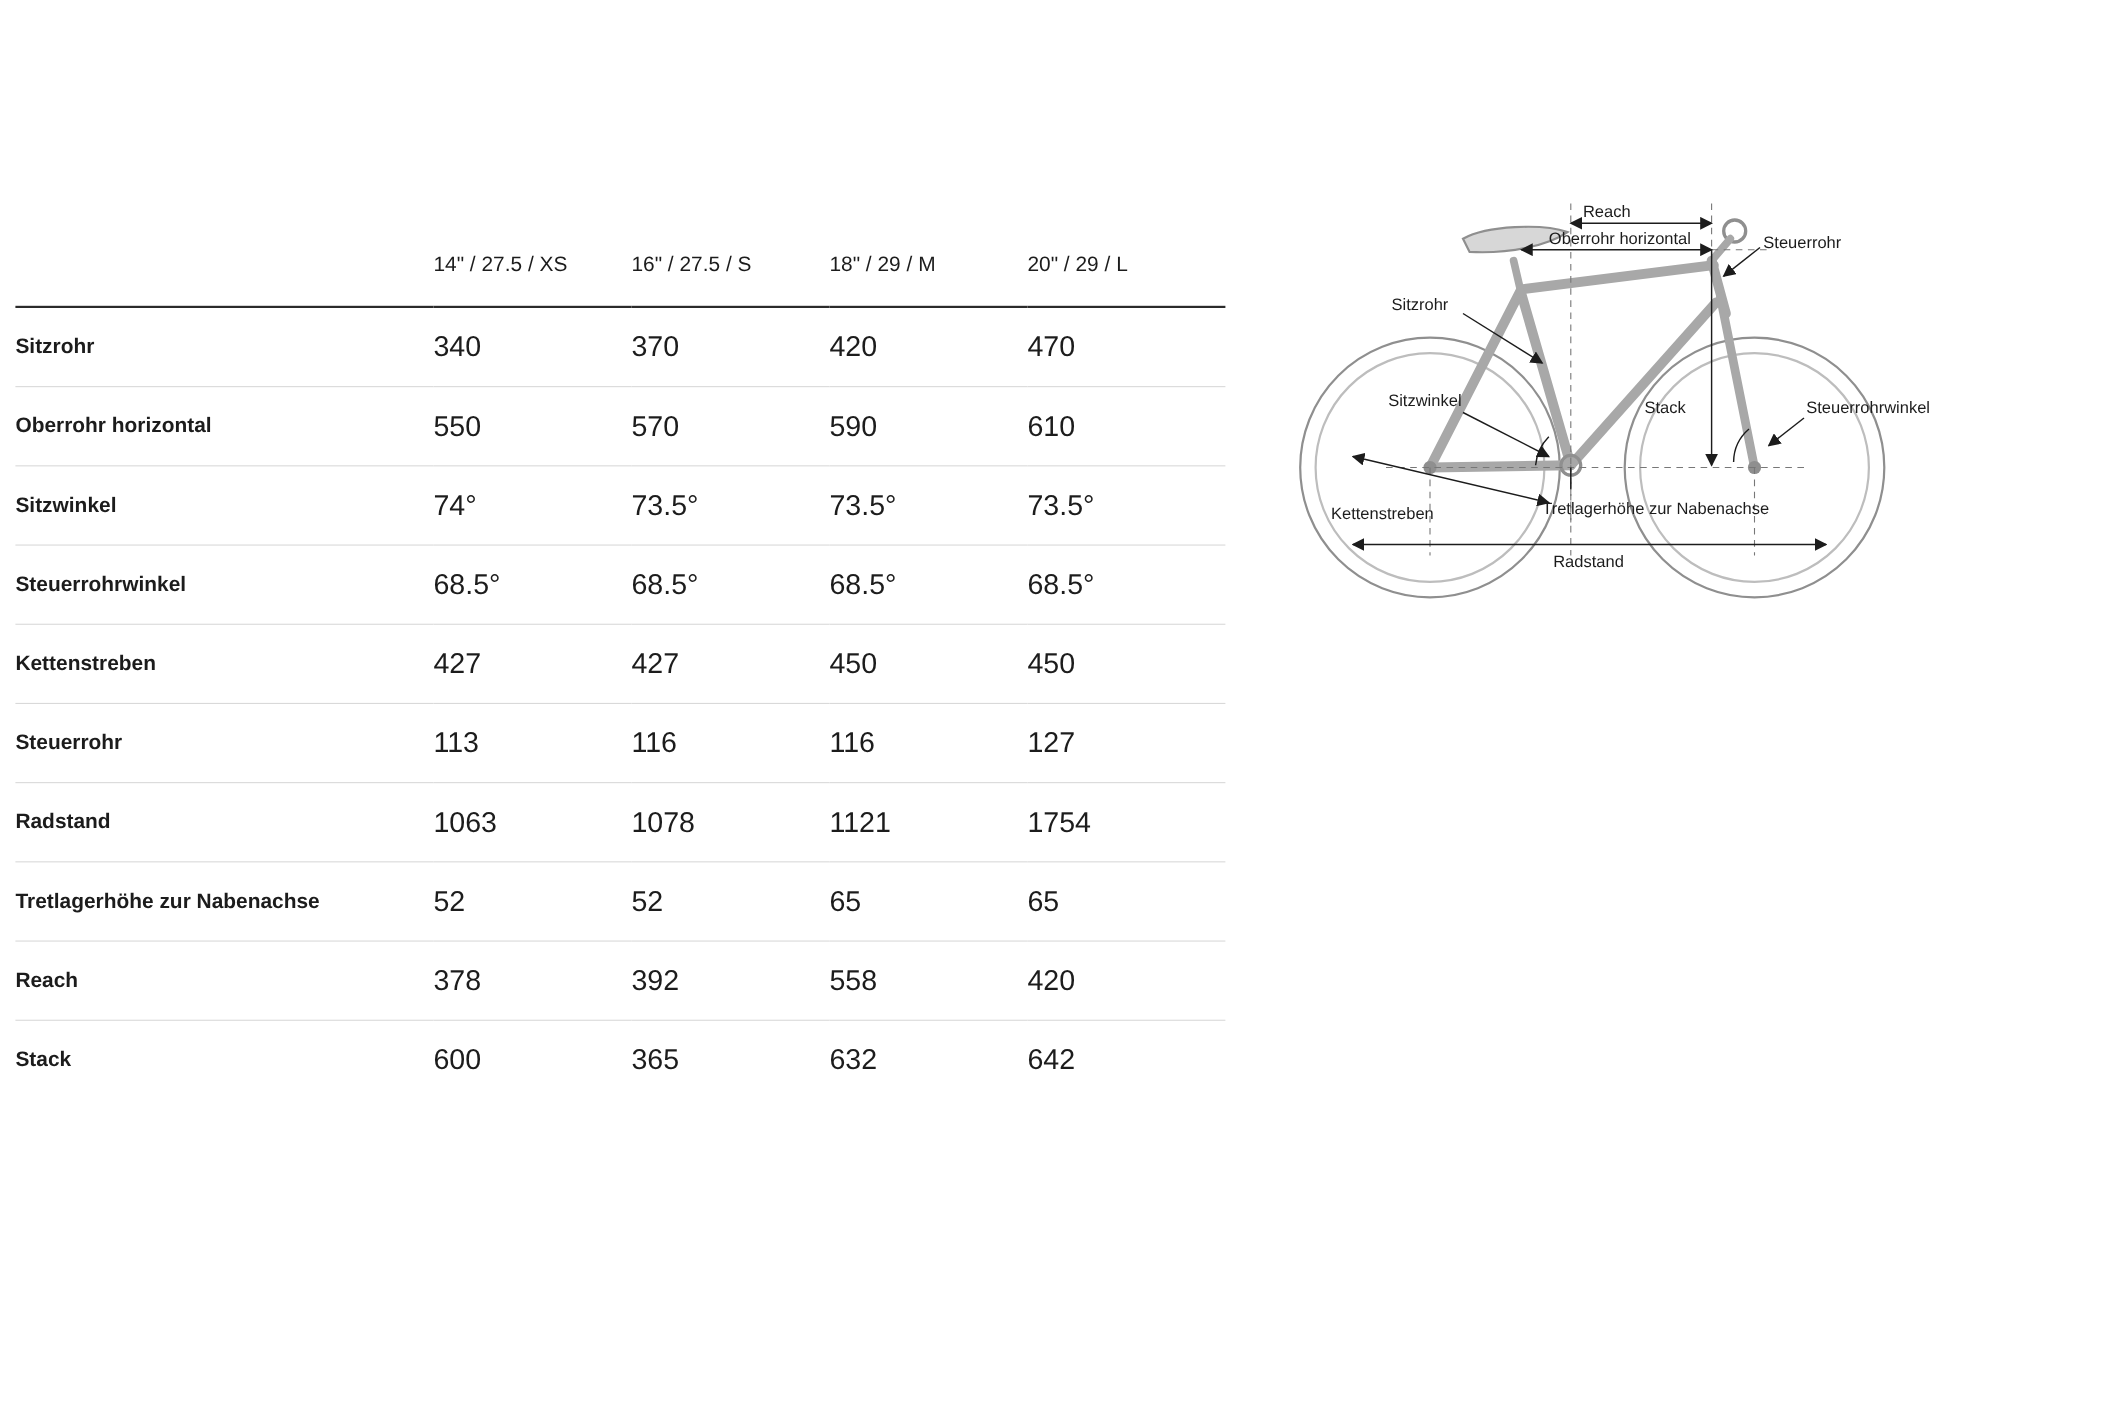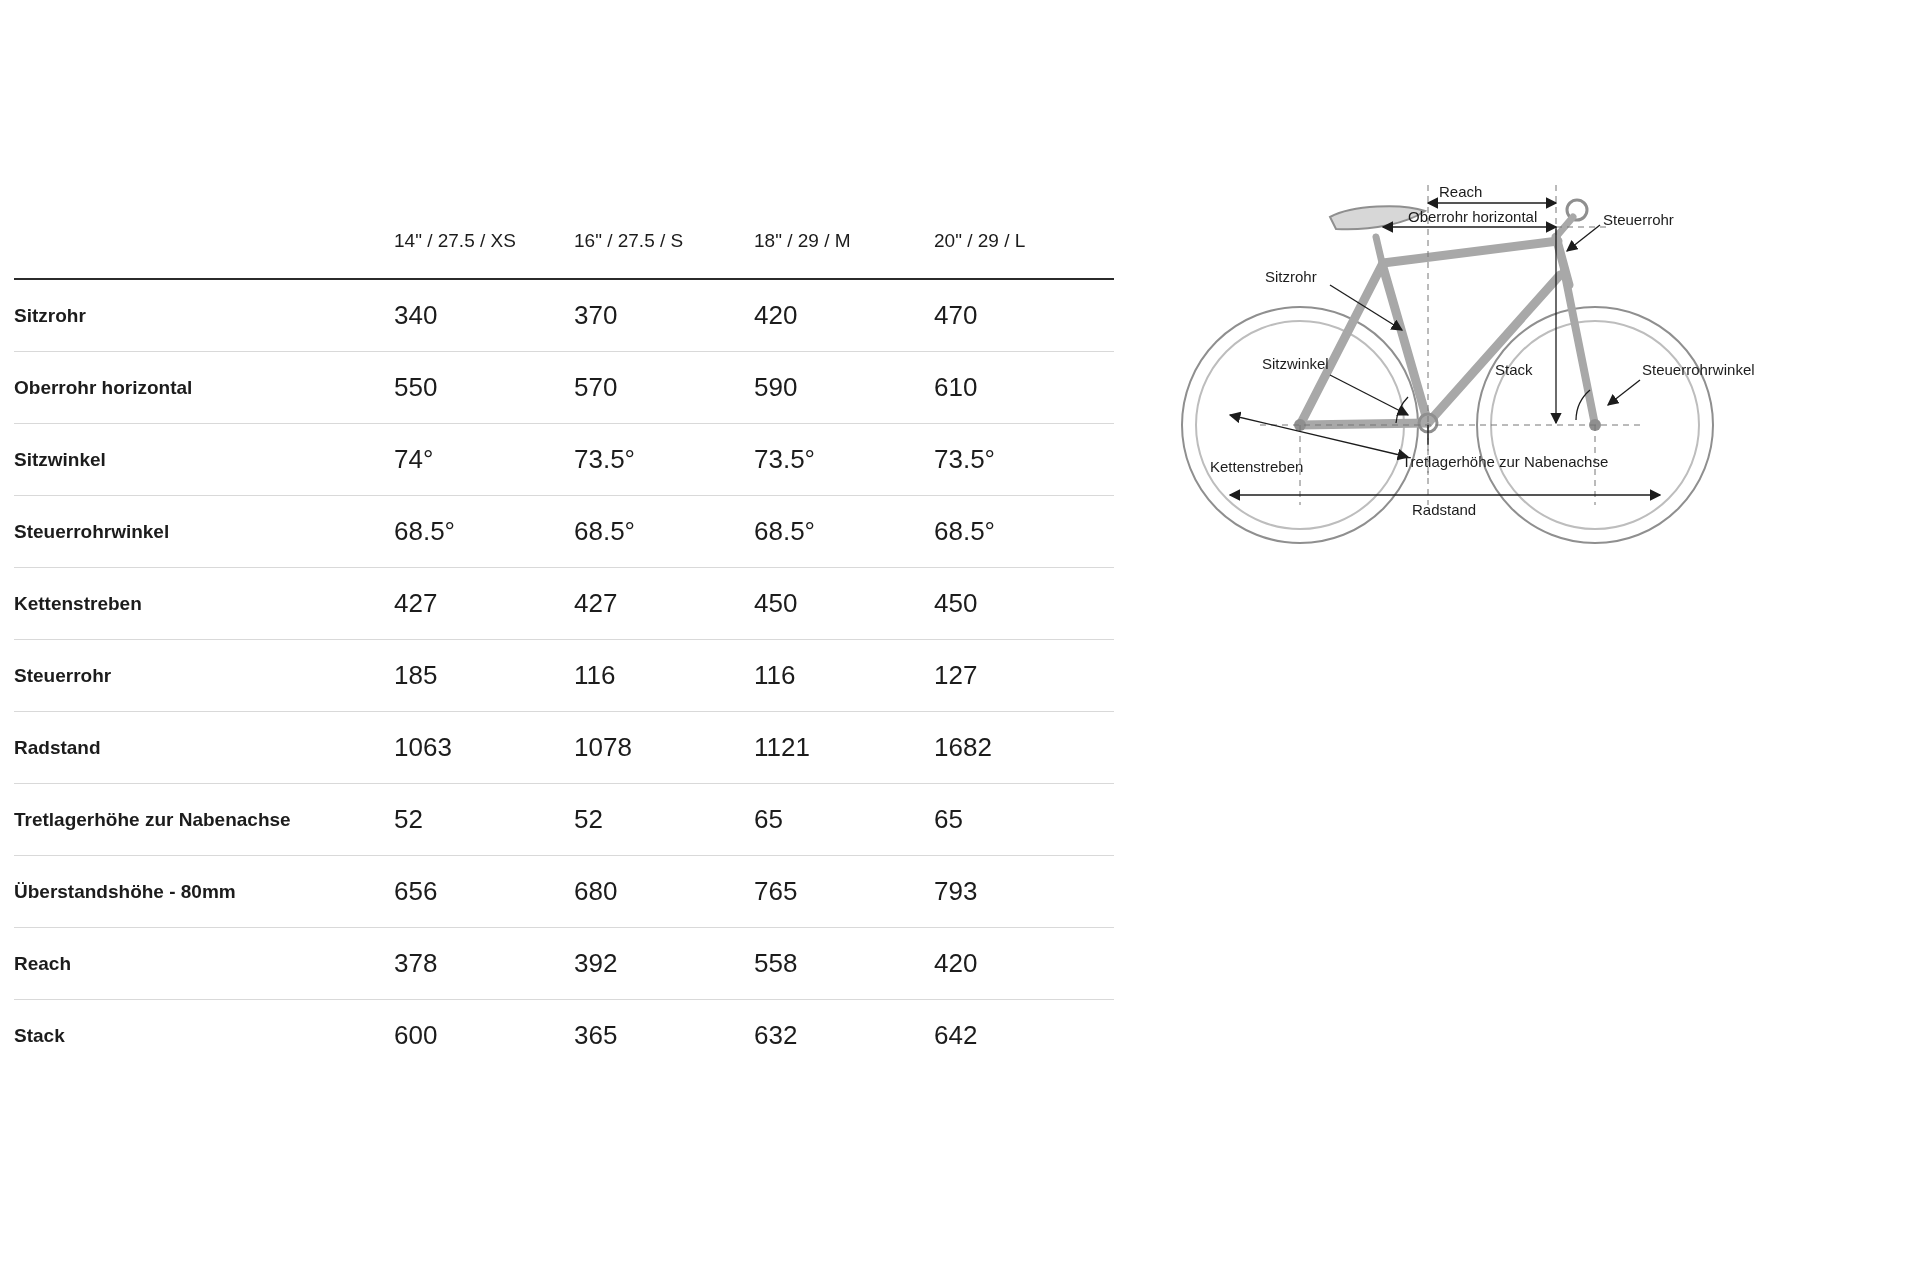--- a/index.html
+++ b/index.html
@@ -135,45 +135,38 @@
         </tr>
         <tr>
           <td class="rowlabel">Kettenstreben</td>
           <td>427</td>
           <td>427</td>
           <td>450</td>
           <td>450</td>
         </tr>
         <tr>
           <td class="rowlabel">Steuerrohr</td>
-          <td>185</td>
+          <td>113</td>
           <td>116</td>
           <td>116</td>
           <td>127</td>
         </tr>
         <tr>
           <td class="rowlabel">Radstand</td>
           <td>1063</td>
           <td>1078</td>
           <td>1121</td>
-          <td>1682</td>
+          <td>1754</td>
         </tr>
         <tr>
           <td class="rowlabel">Tretlagerhöhe zur Nabenachse</td>
           <td>52</td>
           <td>52</td>
           <td>65</td>
           <td>65</td>
-        </tr>
-        <tr>
-          <td class="rowlabel">Überstandshöhe - 80mm</td>
-          <td>656</td>
-          <td>680</td>
-          <td>765</td>
-          <td>793</td>
         </tr>
         <tr>
           <td class="rowlabel">Reach</td>
           <td>378</td>
           <td>392</td>
           <td>558</td>
           <td>420</td>
         </tr>
         <tr>
           <td class="rowlabel">Stack</td>

